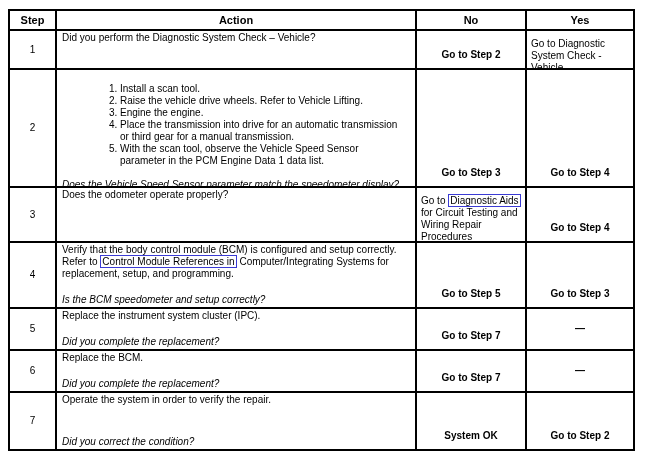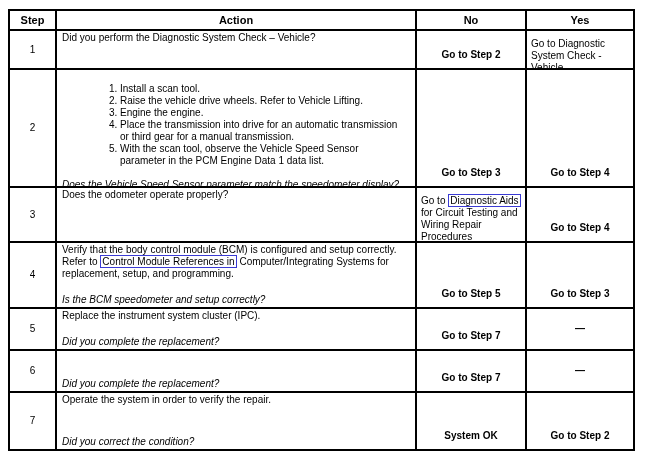--- a/index.html
+++ b/index.html
@@ -122,20 +122,21 @@
         <div class="question">Did you complete the replacement?</div>
       </div>
       <div class="cell ans align-center v-bottom">
         <div class="ansinner"><span>Go to Step 7</span></div>
       </div>
       <div class="cell ans align-center v-middle">
         <div class="ansinner"><span>—</span></div>
       </div>
       <div class="cell stepcell">6</div>
       <div class="cell action">
+        <div class="para"><span>Replace the BCM.</span></div>
         <div class="question">Did you complete the replacement?</div>
       </div>
       <div class="cell ans align-center v-bottom">
         <div class="ansinner"><span>Go to Step 7</span></div>
       </div>
       <div class="cell ans align-center v-middle">
         <div class="ansinner"><span>—</span></div>
       </div>
       <div class="cell stepcell">7</div>
       <div class="cell action">

